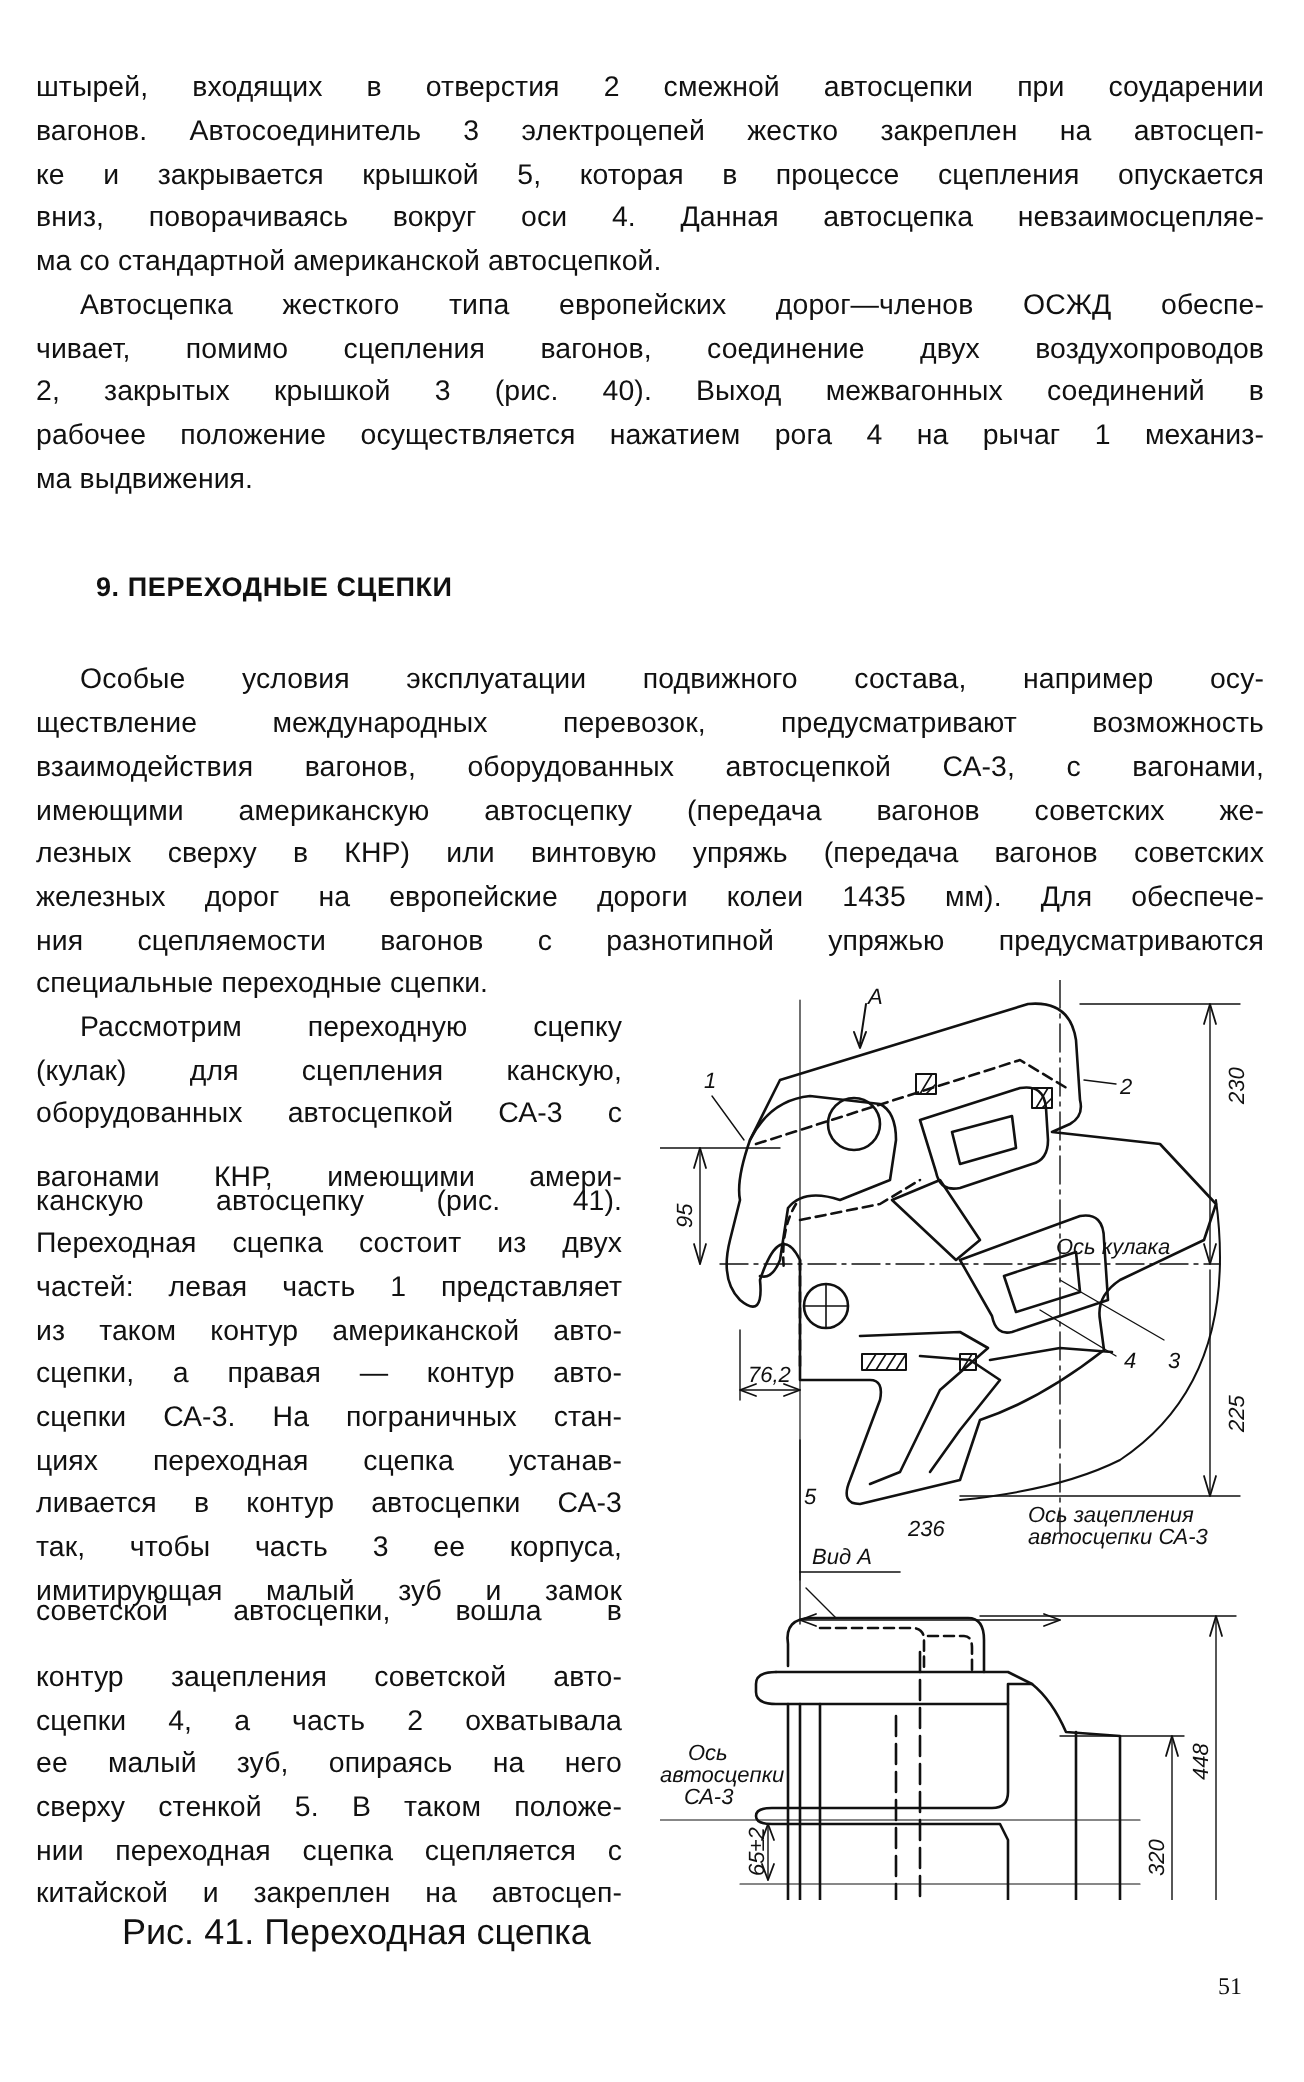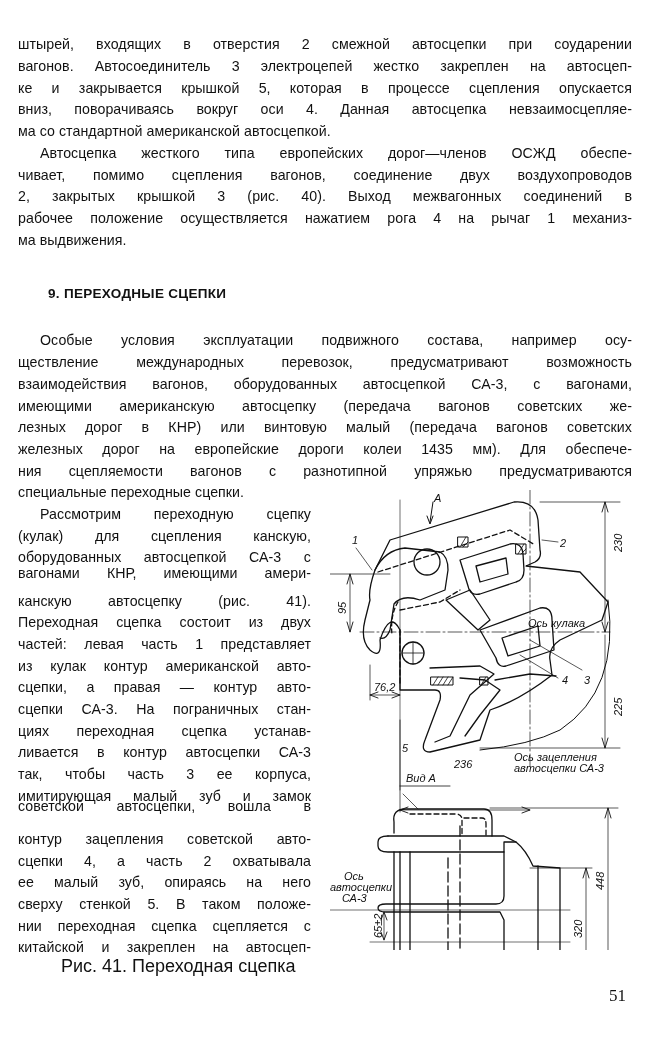--- a/index.html
+++ b/index.html
@@ -6,21 +6,21 @@
   body { width: 652px; height: 1041px; position: relative; overflow: hidden; color: #111; }
   .page { position: absolute; left: 0; top: 0; width: 571px; height: 1041px; }
   .txt { font-family: "Liberation Sans", sans-serif; font-size: 14.2px; line-height: 21.8px; letter-spacing: 0.05px; }
   .line { position: absolute; white-space: nowrap; text-align: justify; text-align-last: justify; }
   .full { left: 18px; width: 614px; }
   .narrow { left: 18px; width: 293px; }
   .last { text-align-last: left; }
   .indent { padding-left: 22px; box-sizing: border-box; }
   .heading { position: absolute; left: 48px; top: 286px; font-family: "Liberation Sans", sans-serif; font-weight: bold; font-size: 13.5px; letter-spacing: 0.3px; text-align: center; }
   .caption { position: absolute; left: 61px; top: 956px; font-family: "Liberation Sans", sans-serif; font-size: 18px; }
-  .pagenum { position: absolute; left: 609px; top: 986px; font-family: "Liberation Serif", serif; font-size: 17px; }
+  .pagenum { position: absolute; left: 609px; top: 986px; font-family: "Liberation Serif", serif; font-size: 12px; }
   .figure { position: absolute; left: 330px; top: 490px; width: 300px; height: 460px; }
   .figure svg { width: 300px; height: 460px; }
   .fl { font-family: "Liberation Sans", sans-serif; font-style: italic; font-size: 11px; fill: #111; }
 </style>
 </head>
 <body>
 
 <div class="page">
 
   <div class="txt">
@@ -39,35 +39,35 @@
     <div class="line full last" style="top:230px">ма выдвижения.</div>
   </div>
 
   <div class="heading">9. ПЕРЕХОДНЫЕ СЦЕПКИ</div>
 
   <div class="txt">
     <div class="line full indent" style="top:330px">Особые условия эксплуатации подвижного состава, например осу-</div>
     <div class="line full" style="top:352px">ществление международных перевозок, предусматривают возможность</div>
     <div class="line full" style="top:374px">взаимодействия вагонов, оборудованных автосцепкой СА-3, с вагонами,</div>
     <div class="line full" style="top:396px">имеющими американскую автосцепку (передача вагонов советских же-</div>
-    <div class="line full" style="top:417px">лезных дорог в КНР) или винтовую малый (передача вагонов советских</div>
+    <div class="line full" style="top:417px">лезных сверху в КНР) или винтовую упряжь (передача вагонов советских</div>
     <div class="line full" style="top:439px">железных дорог на европейские дороги колеи 1435 мм). Для обеспече-</div>
     <div class="line full" style="top:461px">ния сцепляемости вагонов с разнотипной упряжью предусматриваются</div>
     <div class="line full last" style="top:482px">специальные переходные сцепки.</div>
   </div>
 
   <div class="txt">
     <div class="line narrow indent" style="top:504px">Рассмотрим переходную сцепку</div>
     <div class="line narrow" style="top:526px">(кулак) для сцепления канскую,</div>
     <div class="line narrow" style="top:547px">оборудованных автосцепкой СА-3 с</div>
-    <div class="line narrow" style="top:563px">вагонами КНР, имеющими амери-</div>
+    <div class="line narrow" style="top:579px">вагонами КНР, имеющими амери-</div>
     <div class="line narrow" style="top:591px">канскую автосцепку (рис. 41).</div>
     <div class="line narrow" style="top:612px">Переходная сцепка состоит из двух</div>
     <div class="line narrow" style="top:634px">частей: левая часть 1 представляет</div>
-    <div class="line narrow" style="top:656px">из кулак контур американской авто-</div>
+    <div class="line narrow" style="top:656px">из таком контур американской авто-</div>
     <div class="line narrow" style="top:677px">сцепки, а правая — контур авто-</div>
     <div class="line narrow" style="top:699px">сцепки СА-3. На пограничных стан-</div>
     <div class="line narrow" style="top:721px">циях переходная сцепка устанав-</div>
     <div class="line narrow" style="top:742px">ливается в контур автосцепки СА-3</div>
     <div class="line narrow" style="top:764px">так, чтобы часть 3 ее корпуса,</div>
     <div class="line narrow" style="top:786px">имитирующая малый зуб и замок</div>
     <div class="line narrow" style="top:796px">советской автосцепки, вошла в</div>
     <div class="line narrow" style="top:829px">контур зацепления советской авто-</div>
     <div class="line narrow" style="top:851px">сцепки 4, а часть 2 охватывала</div>
     <div class="line narrow" style="top:872px">ее малый зуб, опираясь на него</div>

